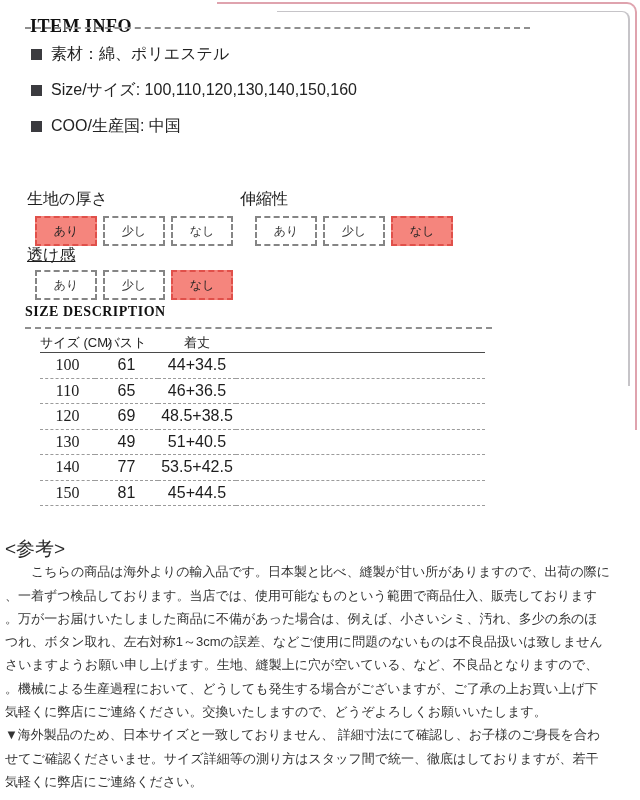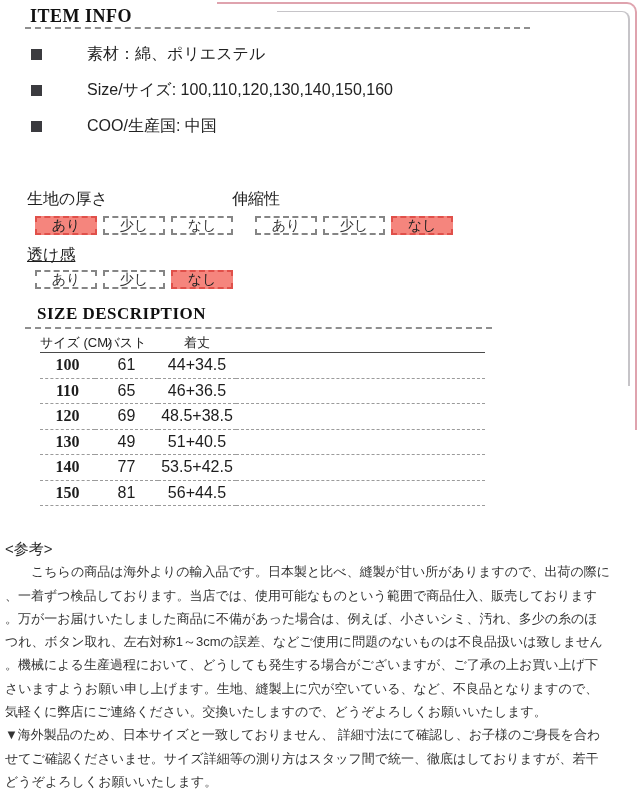--- a/index.html
+++ b/index.html
@@ -19,68 +19,68 @@
     border-top:1px solid var(--frame-gray,#c6c4c8);
     border-right:2px solid var(--frame-gray,#c6c4c8);
     border-top-right-radius:8px;pointer-events:none;
   }
   
   .sec-title{
     position:absolute;left:30px;margin:0;
     font-family:"Liberation Serif",serif;font-weight:bold;color:#101010;
     font-size:18px;letter-spacing:.5px;white-space:nowrap;
   }
-  #item-info-title{top:6px;}
-  #size-desc-title{top:304px;left:25px;font-size:17px;margin-left:12px;}
+  #item-info-title{top:16px;}
+  #size-desc-title{top:304px;left:25px;font-size:14px;}
   .dashed-rule{position:absolute;height:0;border-top:2px dashed #8f8f8f;}
   #rule-item-info{left:25px;top:27px;width:505px;}
   #rule-size-desc{left:25px;top:327px;width:467px;}
 
   
   #item-info-list{position:absolute;left:31px;top:46px;}
-  .bullet-item{display:flex;align-items:center;height:16px;margin-bottom:20px;white-space:nowrap;gap:36px;}
+  .bullet-item{display:flex;align-items:center;height:16px;margin-bottom:20px;white-space:nowrap;}
   .bullet-item .sq{width:11px;height:11px;background:#3b3b3f;margin-right:9px;flex:0 0 auto;}
   .bullet-item .bt{font-size:16px;color:#222;}
 
   
   .attr-label{position:absolute;font-size:16px;color:#1e1e1e;white-space:nowrap;}
   #attr-label-0{left:27px;top:189px;}
-  #attr-label-1{left:232px;top:189px;text-align:right;}
+  #attr-label-1{left:240px;top:189px;text-align:right;}
   #attr-label-2{left:27px;top:245px;text-decoration:underline;}
   .opt-row{position:absolute;display:flex;gap:6px;}
   #opt-row-0{left:35px;top:216px;}
   #opt-row-1{left:255px;top:216px;}
   #opt-row-2{left:35px;top:270px;}
   .opt{
-    box-sizing:border-box;width:62px;height:19px;
+    box-sizing:border-box;width:62px;height:30px;
     display:flex;align-items:center;justify-content:center;
-    font-size:14px;color:#333;border:2px dashed #858585;background:#fff;
+    font-size:12px;color:#333;border:2px dashed #858585;background:#fff;
   }
   .opt.active{
     background:var(--highlight-fill,#f5857d);
     border-color:var(--highlight-border,#e0504a);
     color:#222;
   }
 
   
   #size-table{position:absolute;left:40px;top:333px;width:445px;border-collapse:collapse;table-layout:fixed;}
   #size-table th{height:19px;font-size:13px;font-weight:normal;color:#222;
     text-align:center;padding:0;border-bottom:1px solid #4a4a4a;white-space:nowrap;}
   #size-table td{height:24.5px;padding:0;text-align:center;vertical-align:middle;
     border-bottom:1px dashed #9b9b9b;font-size:16px;color:#1d1d1d;white-space:nowrap;}
   #size-table .col0{width:55px;}
   #size-table .col1{width:63px;}
   #size-table .col2{width:78px;}
   #size-table .colf{width:auto;}
-  #size-table td.col0{font-family:"Liberation Serif",serif;font-weight:bold;font-size:16px;}
+  #size-table td.col0{font-family:"Liberation Serif",serif;font-weight:normal;font-size:16px;}
 
   
   #reference{position:absolute;left:5px;top:537px;width:620px;font-size:13px;color:#333;}
   #reference .rline{height:23.3px;line-height:23.3px;white-space:nowrap;}
-  #reference .rtitle{font-size:15px;color:#2a2a2a;}
+  #reference .rtitle{font-size:19px;color:#2a2a2a;}
 </style>
 </head>
 <body>
 
 <div id="page">
 
   <div class="frame-outer"></div>
   <div class="frame-inner"></div>
 
   <h2 class="sec-title" id="item-info-title">ITEM INFO</h2>
@@ -161,35 +161,35 @@
         </tr>
         <tr>
           <td class="col0">140</td>
           <td class="col1">77</td>
           <td class="col2">53.5+42.5</td>
           <td class="colf"></td>
         </tr>
         <tr>
           <td class="col0">150</td>
           <td class="col1">81</td>
-          <td class="col2">56+44.5</td>
+          <td class="col2">45+44.5</td>
           <td class="colf"></td>
         </tr>
       </tbody>
   </table>
 
   <div id="reference">
     <div class="rline rtitle">&lt;参考&gt;</div>
     <div id="reference-body">
         <div class="rline">　　こちらの商品は海外よりの輸入品です。日本製と比べ、縫製が甘い所がありますので、出荷の際に</div>
         <div class="rline">、一着ずつ検品しております。当店では、使用可能なものという範囲で商品仕入、販売しております</div>
         <div class="rline">。万が一お届けいたしました商品に不備があった場合は、例えば、小さいシミ、汚れ、多少の糸のほ</div>
         <div class="rline">つれ、ボタン取れ、左右対称1～3cmの誤差、などご使用に問題のないものは不良品扱いは致しません</div>
+        <div class="rline">さいますようお願い申し上げます。生地、縫製上に穴が空いている、など、不良品となりますので、</div>
         <div class="rline">。機械による生産過程において、どうしても発生する場合がございますが、ご了承の上お買い上げ下</div>
-        <div class="rline">さいますようお願い申し上げます。生地、縫製上に穴が空いている、など、不良品となりますので、</div>
         <div class="rline">気軽くに弊店にご連絡ください。交換いたしますので、どうぞよろしくお願いいたします。</div>
         <div class="rline">▼海外製品のため、日本サイズと一致しておりません、 詳細寸法にて確認し、お子様のご身長を合わ</div>
         <div class="rline">せてご確認くださいませ。サイズ詳細等の測り方はスタッフ間で統一、徹底はしておりますが、若干</div>
-        <div class="rline">どうぞよろしくお願いいたします。</div>
+        <div class="rline">気軽くに弊店にご連絡ください。</div>
       </div>
   </div>
 
 </div>
 
 </body></html>

